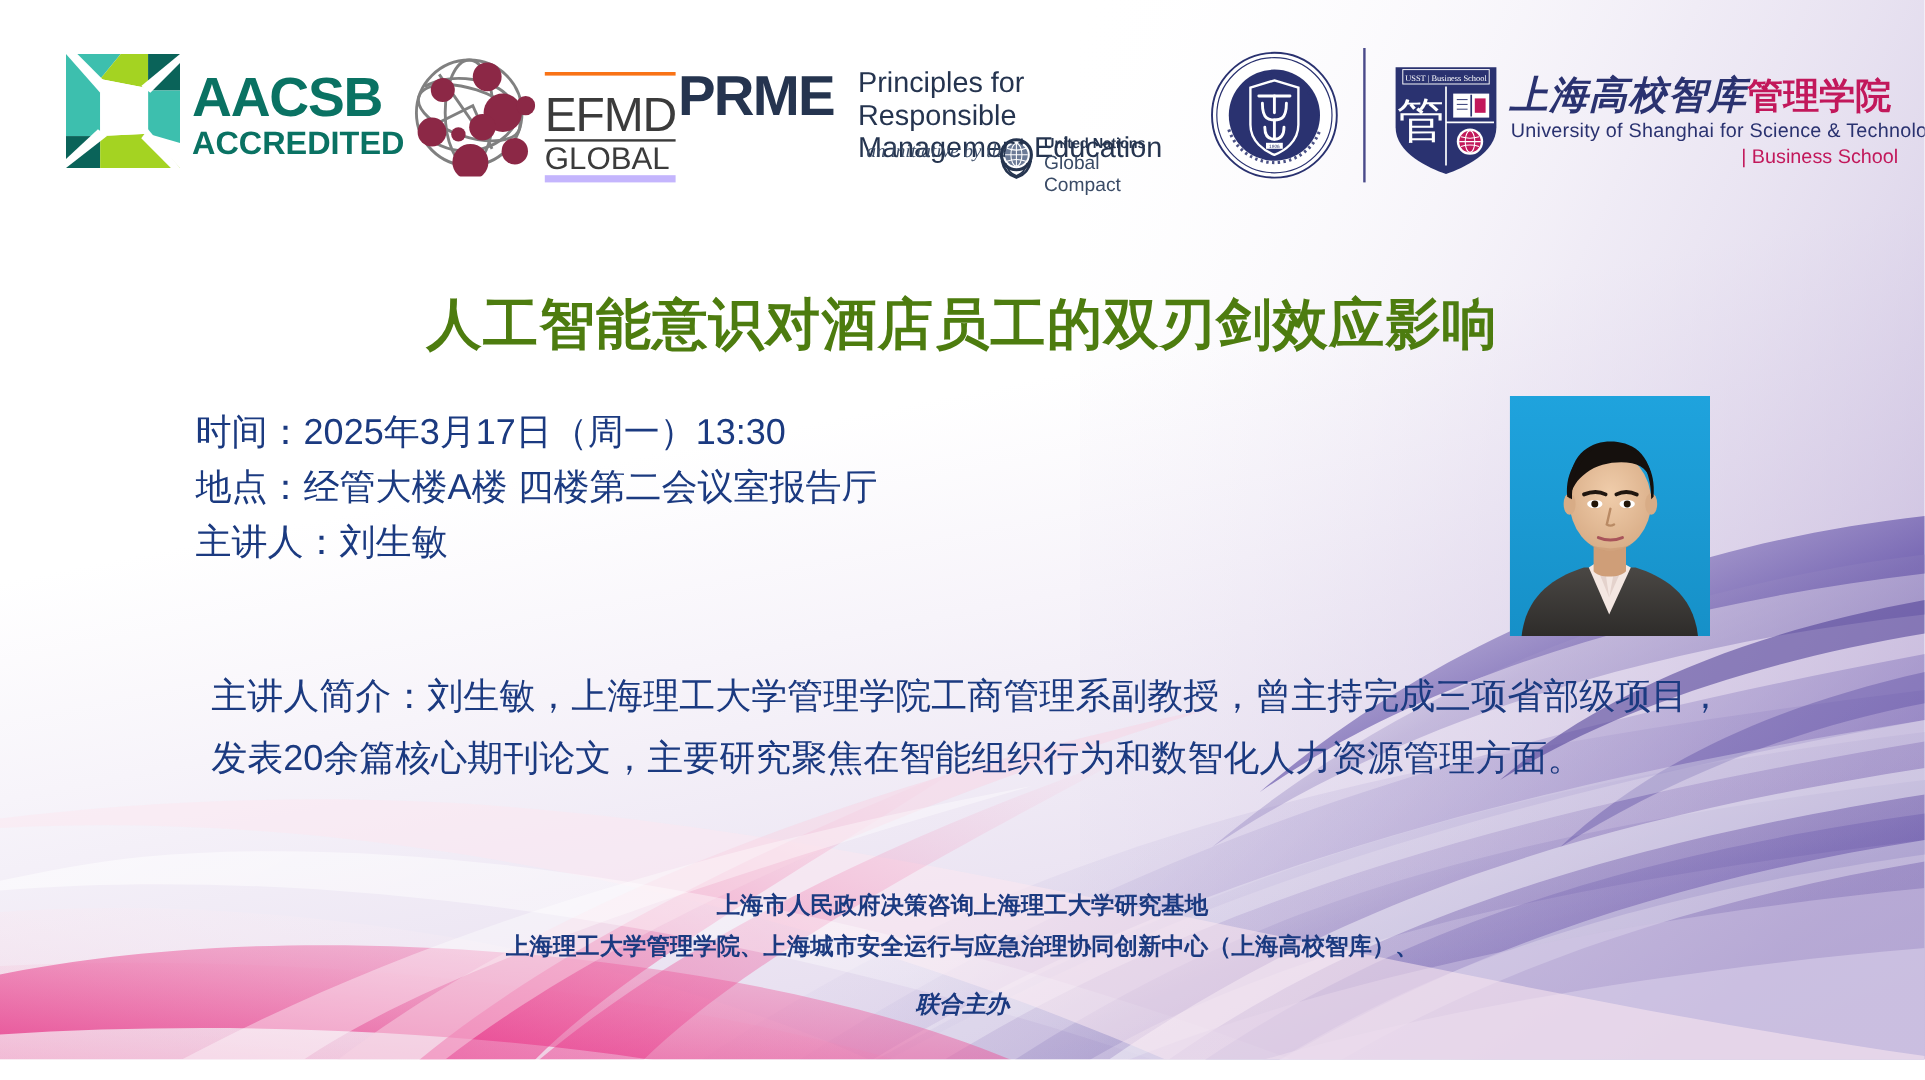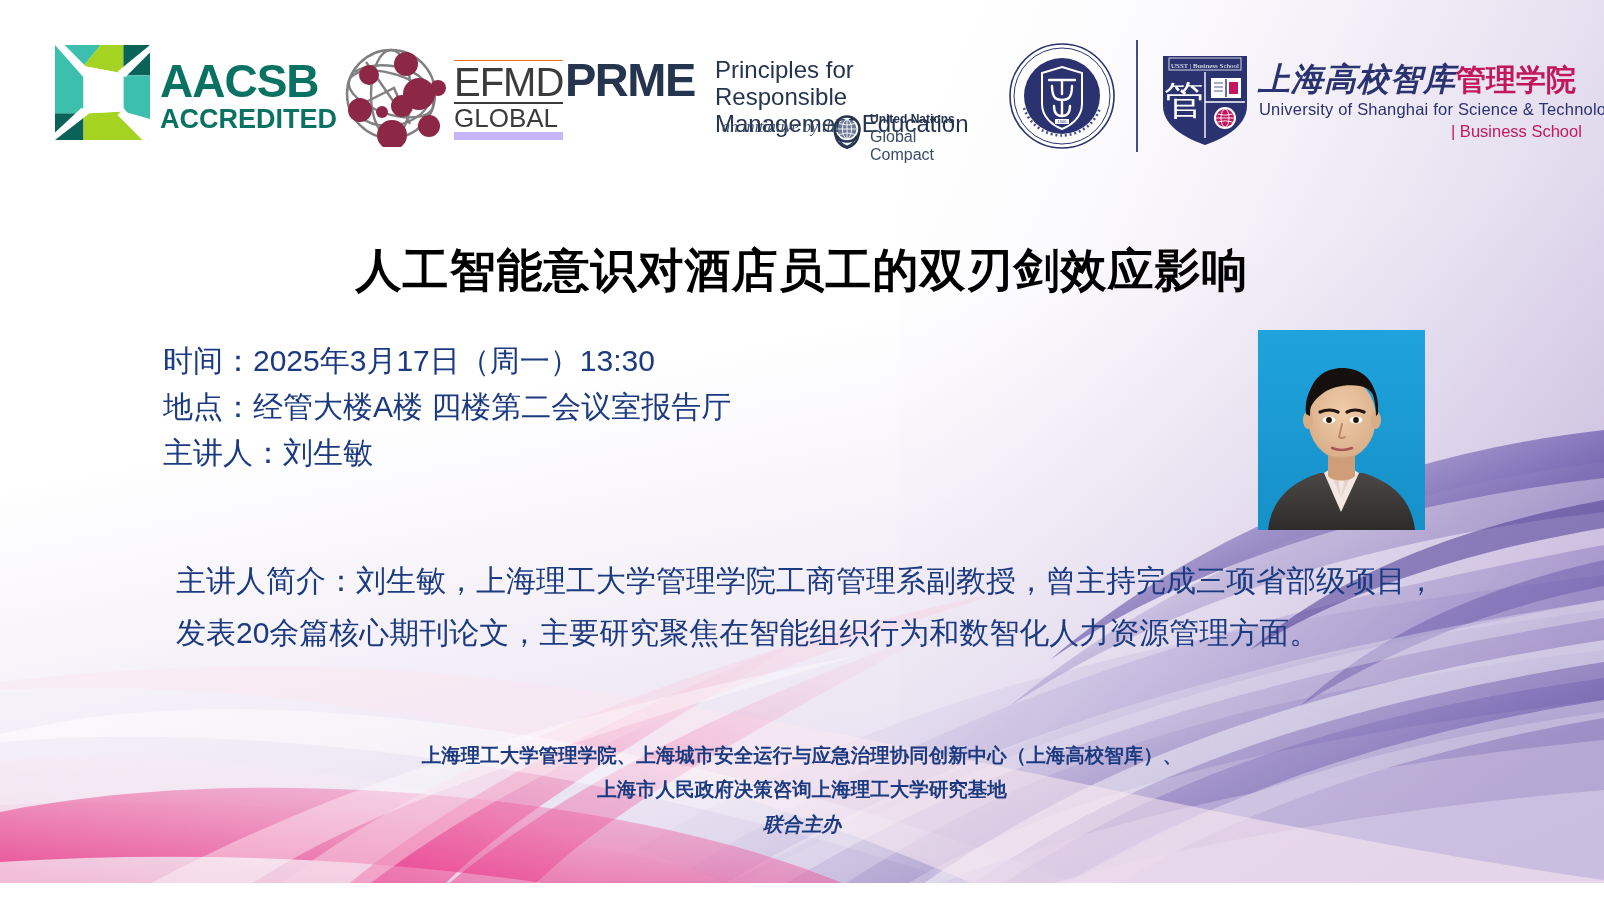--- a/index.html
+++ b/index.html
@@ -79,30 +79,30 @@
     position: absolute;
     left: 118px; top: 18px;
     color: #3b3b3b;
   }
   #efmd-word {
     display: block;
     font-size: 40px;
     line-height: 40px;
     font-weight: normal;
     letter-spacing: -1px;
-    border-top: 1px solid #f97316;
+    border-top: 3px solid #f97316;
     border-bottom: 2px solid #3b3b3b;
-    padding: 1px 0 0 0;
+    padding: 13px 0 0 0;
   }
   #efmd-sub {
     display: block;
     font-size: 26px;
     line-height: 28px;
     letter-spacing: 0px;
-    border-bottom: 8px solid #c4b5fd;
+    border-bottom: 6px solid #c4b5fd;
   }
 
   
   #prme-logo {
     position: absolute;
     left: 565px; top: 48px;
     width: 410px; height: 100px;
     color: #25344f;
   }
   #prme-word {
@@ -219,21 +219,21 @@
     letter-spacing: 0.5px;
     z-index: 15;
   }
   #main-title {
     position: absolute;
     left: 0; top: 240px;
     width: 1604px;
     text-align: center;
     font-size: 46px;
     font-weight: bold;
-    color: #000000;
+    color: #4d7c0f;
     letter-spacing: 1px;
     z-index: 15;
   }
 
   #detail-block {
     position: absolute;
     left: 163px; top: 338px;
     z-index: 15;
   }
   .detail-line {
@@ -276,21 +276,21 @@
     font-weight: bold;
     color: #1b3a80;
     line-height: 34px;
   }
   #org-joint {
     font-size: 19.5px;
     font-weight: bold;
     font-style: italic;
     color: #1b3a80;
     line-height: 34px;
-    margin-top: 1px;
+    margin-top: 14px;
   }
 </style>
 </head>
 <body>
 
 <div id="poster">
 
   <svg id="bg-svg" viewBox="0 0 1604 900" preserveAspectRatio="none">
     <defs>
       <linearGradient id="gMain" x1="0" y1="0" x2="0.35" y2="1">
@@ -611,18 +611,18 @@
       <path d="M66,124 Q84,134 102,124 Q84,130 66,124 Z" fill="#c79570" opacity="0.5"></path>
     </svg>
   </div>
 
   <div id="bio-block">
     <div class="bio-line">主讲人简介：刘生敏，上海理工大学管理学院工商管理系副教授，曾主持完成三项省部级项目，</div>
     <div class="bio-line">发表20余篇核心期刊论文，主要研究聚焦在智能组织行为和数智化人力资源管理方面。</div>
   </div>
 
   <div id="organizer-block">
+    <div class="org-line">上海市人民政府决策咨询上海理工大学研究基地</div>
     <div class="org-line">上海理工大学管理学院、上海城市安全运行与应急治理协同创新中心（上海高校智库）、</div>
-    <div class="org-line">上海市人民政府决策咨询上海理工大学研究基地</div>
     <div id="org-joint">联合主办</div>
   </div>
 
 </div>
 
 </body></html>

